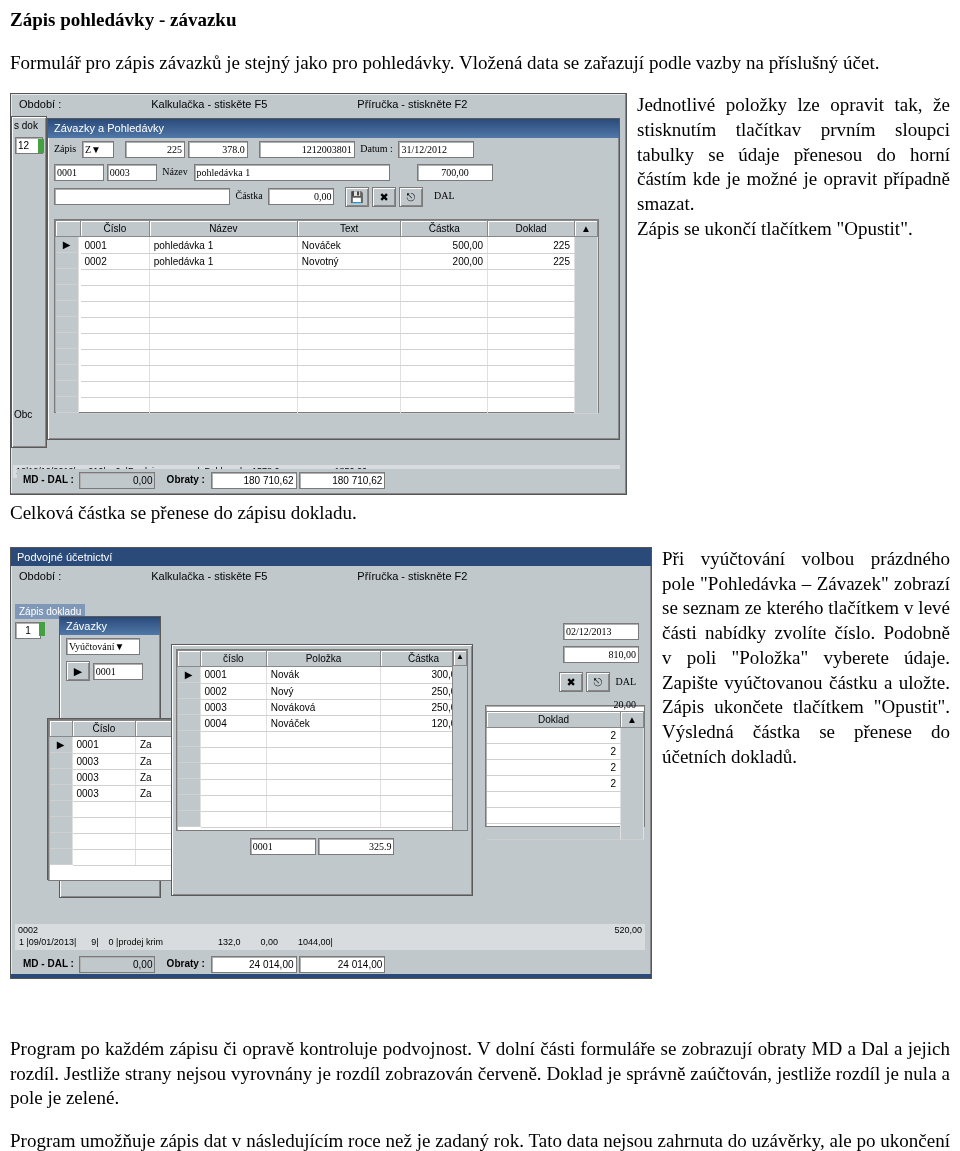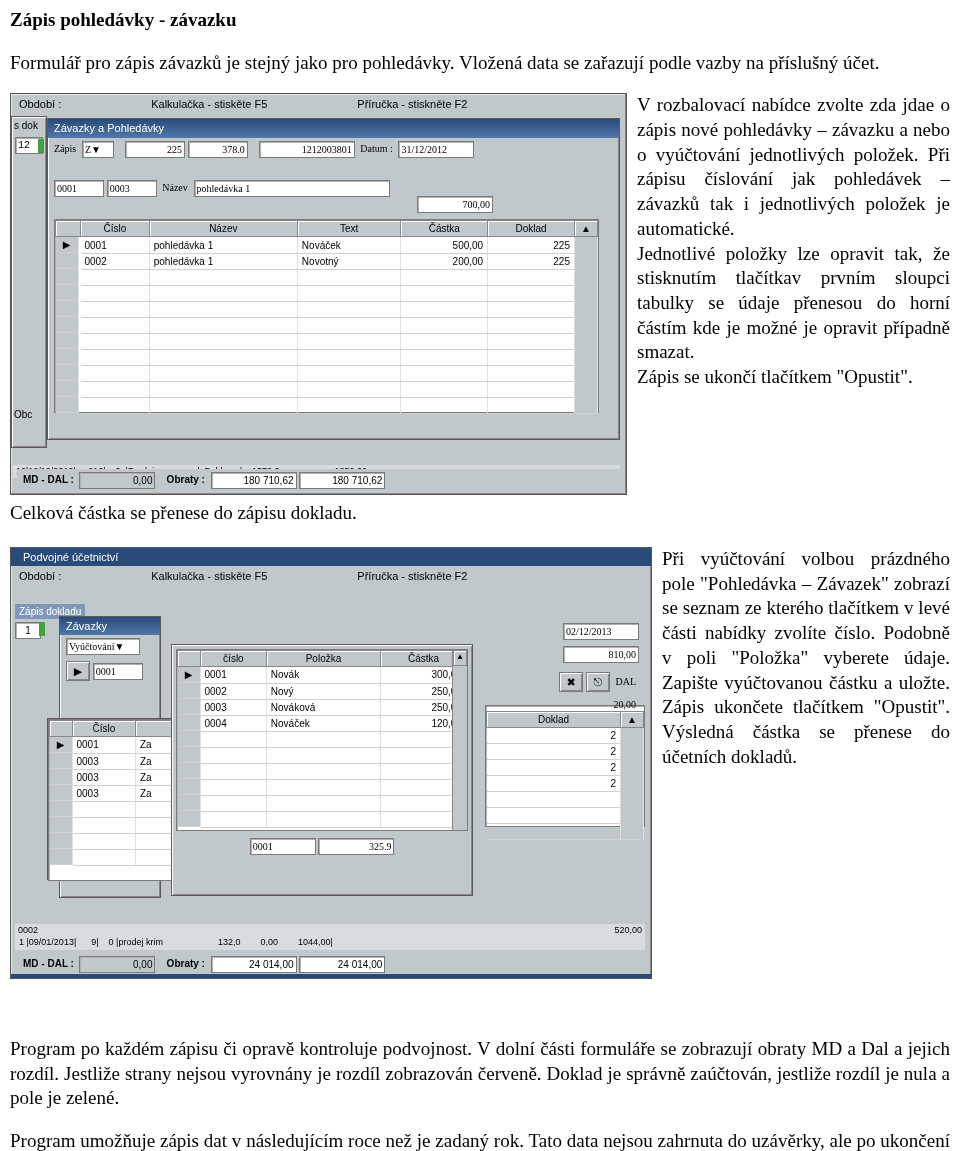--- a/index.html
+++ b/index.html
@@ -97,21 +97,21 @@
 
       <div class="shot shot1">
         <div class="toplbl">
           <span>Období :</span>
           <span>Kalkulačka - stiskěte F5</span>
           <span>Příručka - stiskněte F2</span>
         </div>
 
         <div class="panel" style="left:0;top:22px;width:34px;height:330px;">
           <div style="font-size:10px;padding:2px;">s dok</div>
-          <div class="fld" style="width:22px;margin:3px;font-family:Liberation Mono, monospace;">12</div>
+          <div class="fld" style="width:22px;margin:3px;">12</div>
           <div class="stripe" style="left:26px;top:22px;height:14px;"></div>
           <div style="position:absolute;bottom:26px;left:2px;font-size:10px;">Obc</div>
         </div>
 
         <div class="panel" style="left:36px;top:24px;right:6px;height:320px;">
           <div class="title">Závazky a Pohledávky</div>
 
           <div class="formrow">
             <span class="lbl">Zápis</span>
             <span class="fld" style="width:26px;">
@@ -124,21 +124,21 @@
             <span class="fld" style="width:90px;text-align:right;">1212003801</span>
             &nbsp;<span class="lbl">Datum :</span>
             <span class="fld" style="width:70px;">31/12/2012</span>
           </div>
           <div class="formrow">
             <span class="fld" style="width:44px;">0001</span>
             <span class="fld" style="width:44px;">0003</span>
             &nbsp;<span class="lbl">Název</span>
             <span class="fld" style="width:190px;">pohledávka 1</span>
             &nbsp;&nbsp;&nbsp;&nbsp;&nbsp;&nbsp;&nbsp;&nbsp;
-            <span class="fld" style="width:70px;text-align:right;margin-top:32px;">700,00</span>
+            <span class="fld" style="width:70px;text-align:center;">700,00</span>
           </div>
           <div class="formrow">
             <span class="fld" style="width:170px;"></span>
             &nbsp;<span class="lbl">Částka</span>
             <span class="fld" style="width:60px;text-align:right;">0,00</span>
             &nbsp;&nbsp;
             <span class="btn">💾</span>
             <span class="btn">✖</span>
             <span class="btn">⎋</span>
             &nbsp;&nbsp;
@@ -256,30 +256,29 @@
           <b>MD - DAL :</b>&nbsp;
           <span class="fld" style="width:70px;text-align:right;background:#c0c8cc;">0,00</span>
           &nbsp;&nbsp;&nbsp;<b>Obraty :</b>&nbsp;
           <span class="fld" style="width:80px;text-align:right;">180 710,62</span>
           <span class="fld" style="width:80px;text-align:right;">180 710,62</span>
         </div>
       </div>
       <p class="plain" style="margin-top:6px;">Celková částka se přenese do zápisu dokladu.</p>
     </div>
     <div class="right-text">
-      <p>V rozbalovací nabídce zvolte zda jdae o zápis nové pohledávky – závazku a nebo o vyúčtování jednotlivých položek. Při zápisu číslování jak pohledávek – závazků tak i jednotlivých položek je automatické.</p>
       <p>Jednotlivé položky lze opravit tak, že stisknutím tlačítkav prvním sloupci tabulky se údaje přenesou do horní částím kde je možné je opravit případně smazat.</p>
       <p>Zápis se ukončí tlačítkem "Opustit".</p>
     </div>
   </div>
 
   <div class="row">
     <div class="left-shot">
       <div class="shot shot2">
-        <div style="background:#2a4a7a;color:#fff;padding:2px 12px;font-size:11px;">Podvojné účetnictví</div>
+        <div style="background:#2a4a7a;color:#fff;padding:2px 6px;font-size:11px;">Podvojné účetnictví</div>
         <div class="toplbl">
           <span>Období :</span>
           <span>Kalkulačka - stiskěte F5</span>
           <span data="lbl-prir2">Příručka - stiskněte F2</span>
         </div>
         <div style="position:absolute;left:4px;top:56px;font-size:10px;background:#8098b8;color:#fff;padding:1px 4px;">Zápis dokladu</div>
         <div class="fld" style="position:absolute;left:4px;top:74px;width:20px;text-align:center;">1</div>
         <div class="stripe" style="left:28px;top:74px;height:14px;"></div>
 
         <div class="panel" style="left:48px;top:68px;width:100px;height:280px;">

